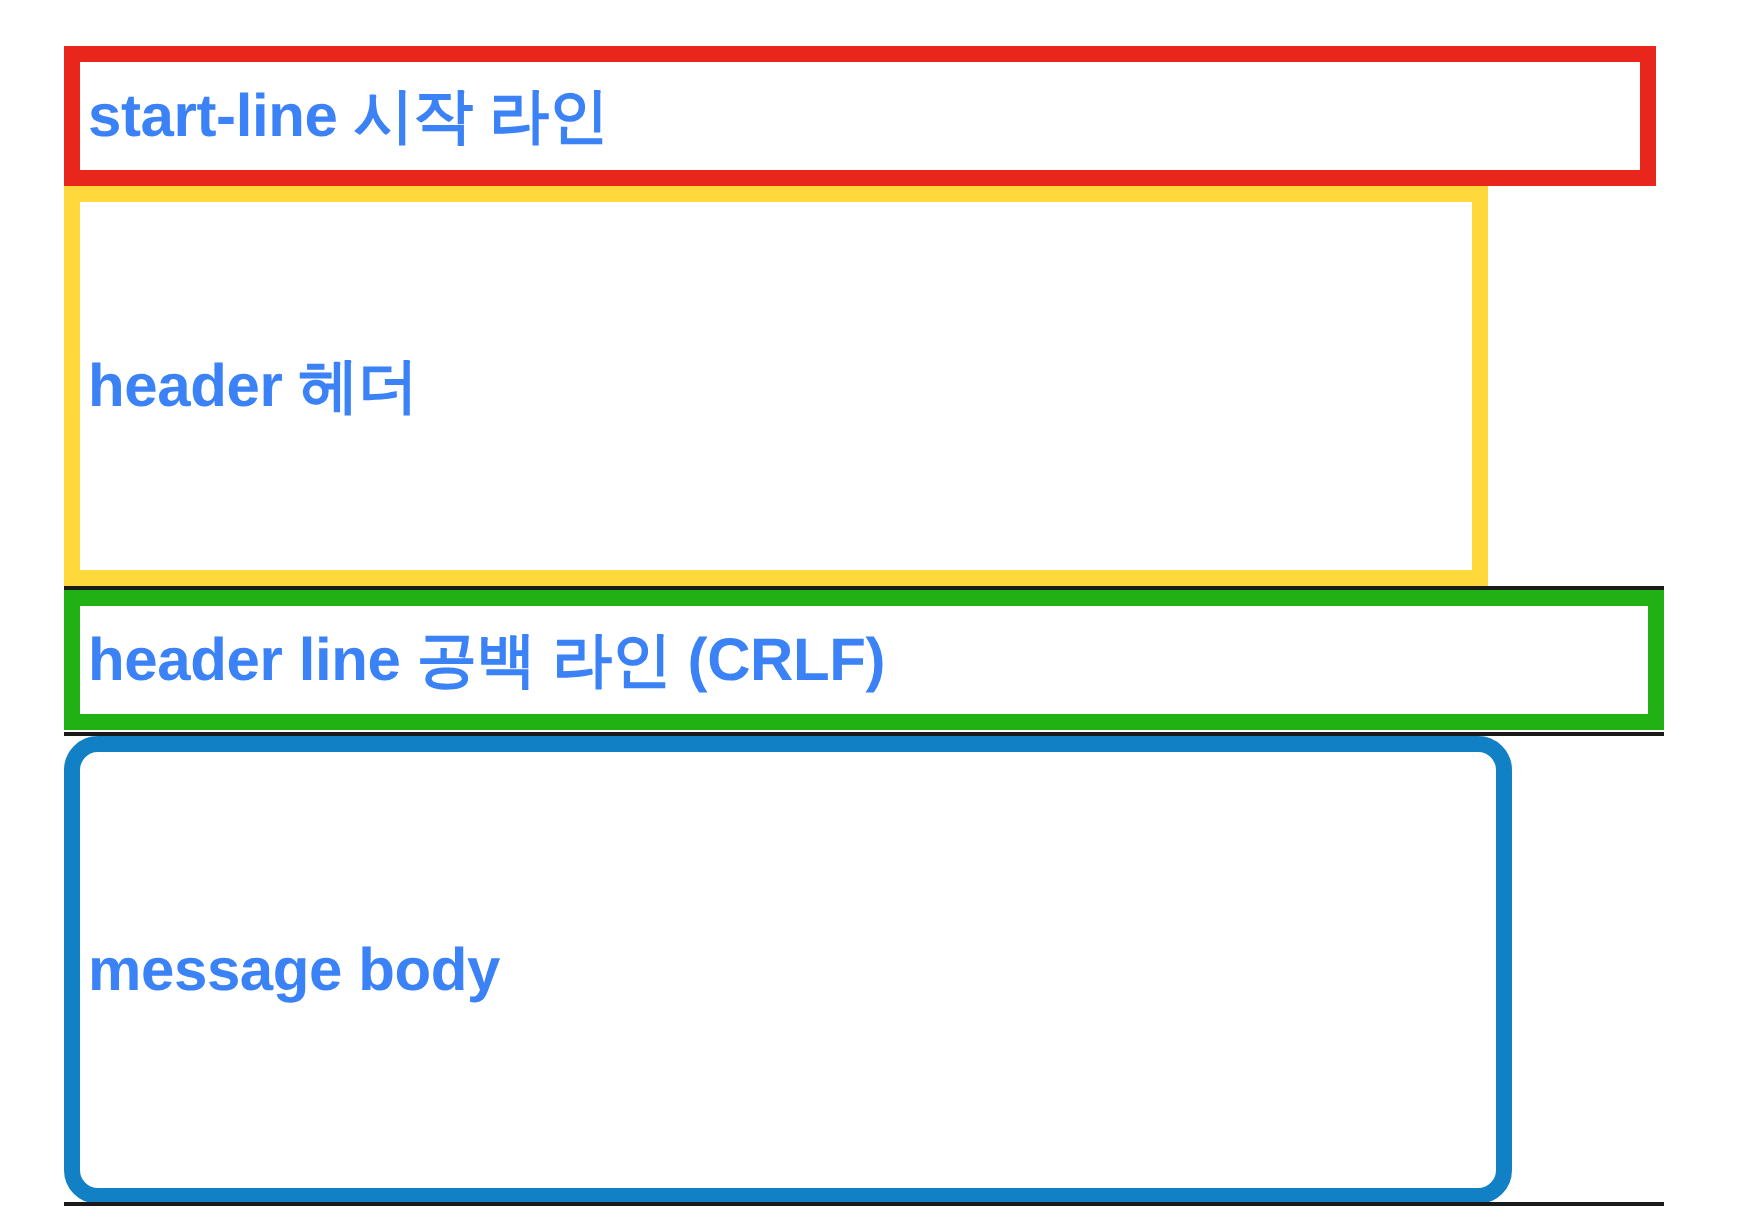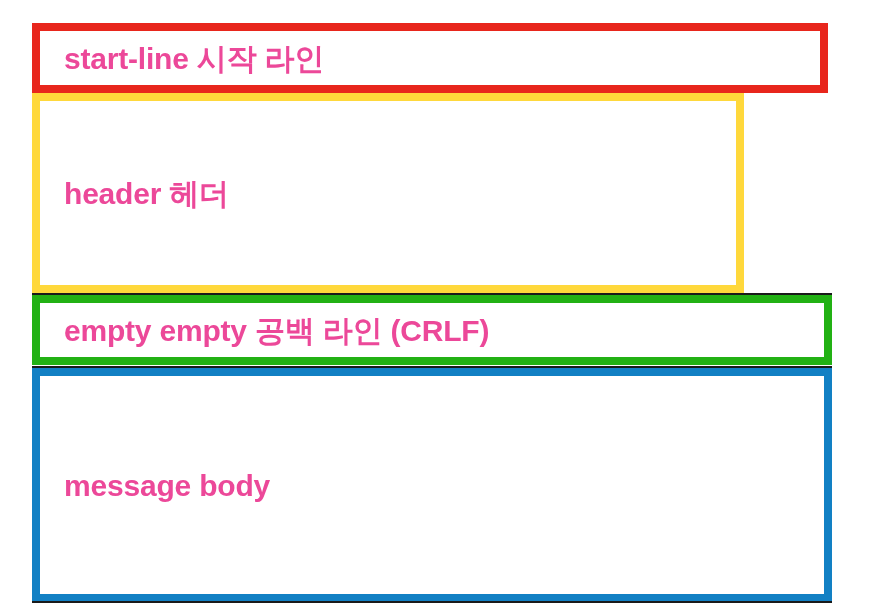--- a/index.html
+++ b/index.html
@@ -25,45 +25,46 @@
     background: #ffffff;
     display: flex;
     align-items: center;
     border-style: solid;
   }
   .msg-label {
     font-family: "Liberation Sans", sans-serif;
     font-weight: bold;
     font-size: 30px;
     line-height: 1.1;
-    color: #ec4899;
+    color: #3b82f6;
     white-space: nowrap;
     letter-spacing: -0.2px;
-    padding-left: 24px;
+    padding-left: 4px;
   }
   
   #box-start-line {
     left: 32px;  top: 23px;   width: 796px; height: 70px;
     border-width: 8px;
     border-color: #e8261c;
   }
   #box-header {
     left: 32px;  top: 93px;   width: 712px; height: 200px;
     border-width: 8px;
     border-color: #ffd83b;
   }
   #box-empty-line {
     left: 32px;  top: 295px;  width: 800px; height: 70px;
     border-width: 8px;
     border-color: #22b114;
   }
   #box-message-body {
-    left: 32px;  top: 368px;  width: 800px; height: 234px;
+    left: 32px;  top: 368px;  width: 724px; height: 234px;
     border-width: 8px;
     border-color: #1280c4;
+    border-radius: 17px;
   }
   
   .seam {
     position: absolute;
     background: #1a1a1a;
     height: 2px;
   }
   #seam-yellow-green { left: 32px; top: 293px; width: 800px; }
   #seam-green-blue   { left: 32px; top: 366px; width: 800px; }
   #seam-blue-bottom  { left: 32px; top: 601px; width: 800px; }
@@ -77,21 +78,21 @@
     <span class="msg-label">start-line 시작 라인</span>
   </div>
 
   <div class="msg-box" id="box-header">
     <span class="msg-label">header 헤더</span>
   </div>
 
   <div class="seam" id="seam-yellow-green"></div>
 
   <div class="msg-box" id="box-empty-line">
-    <span class="msg-label">empty empty 공백 라인 (CRLF)</span>
+    <span class="msg-label">header line 공백 라인 (CRLF)</span>
   </div>
 
   <div class="seam" id="seam-green-blue"></div>
 
   <div class="msg-box" id="box-message-body">
     <span class="msg-label">message body</span>
   </div>
 
   <div class="seam" id="seam-blue-bottom"></div>
 

